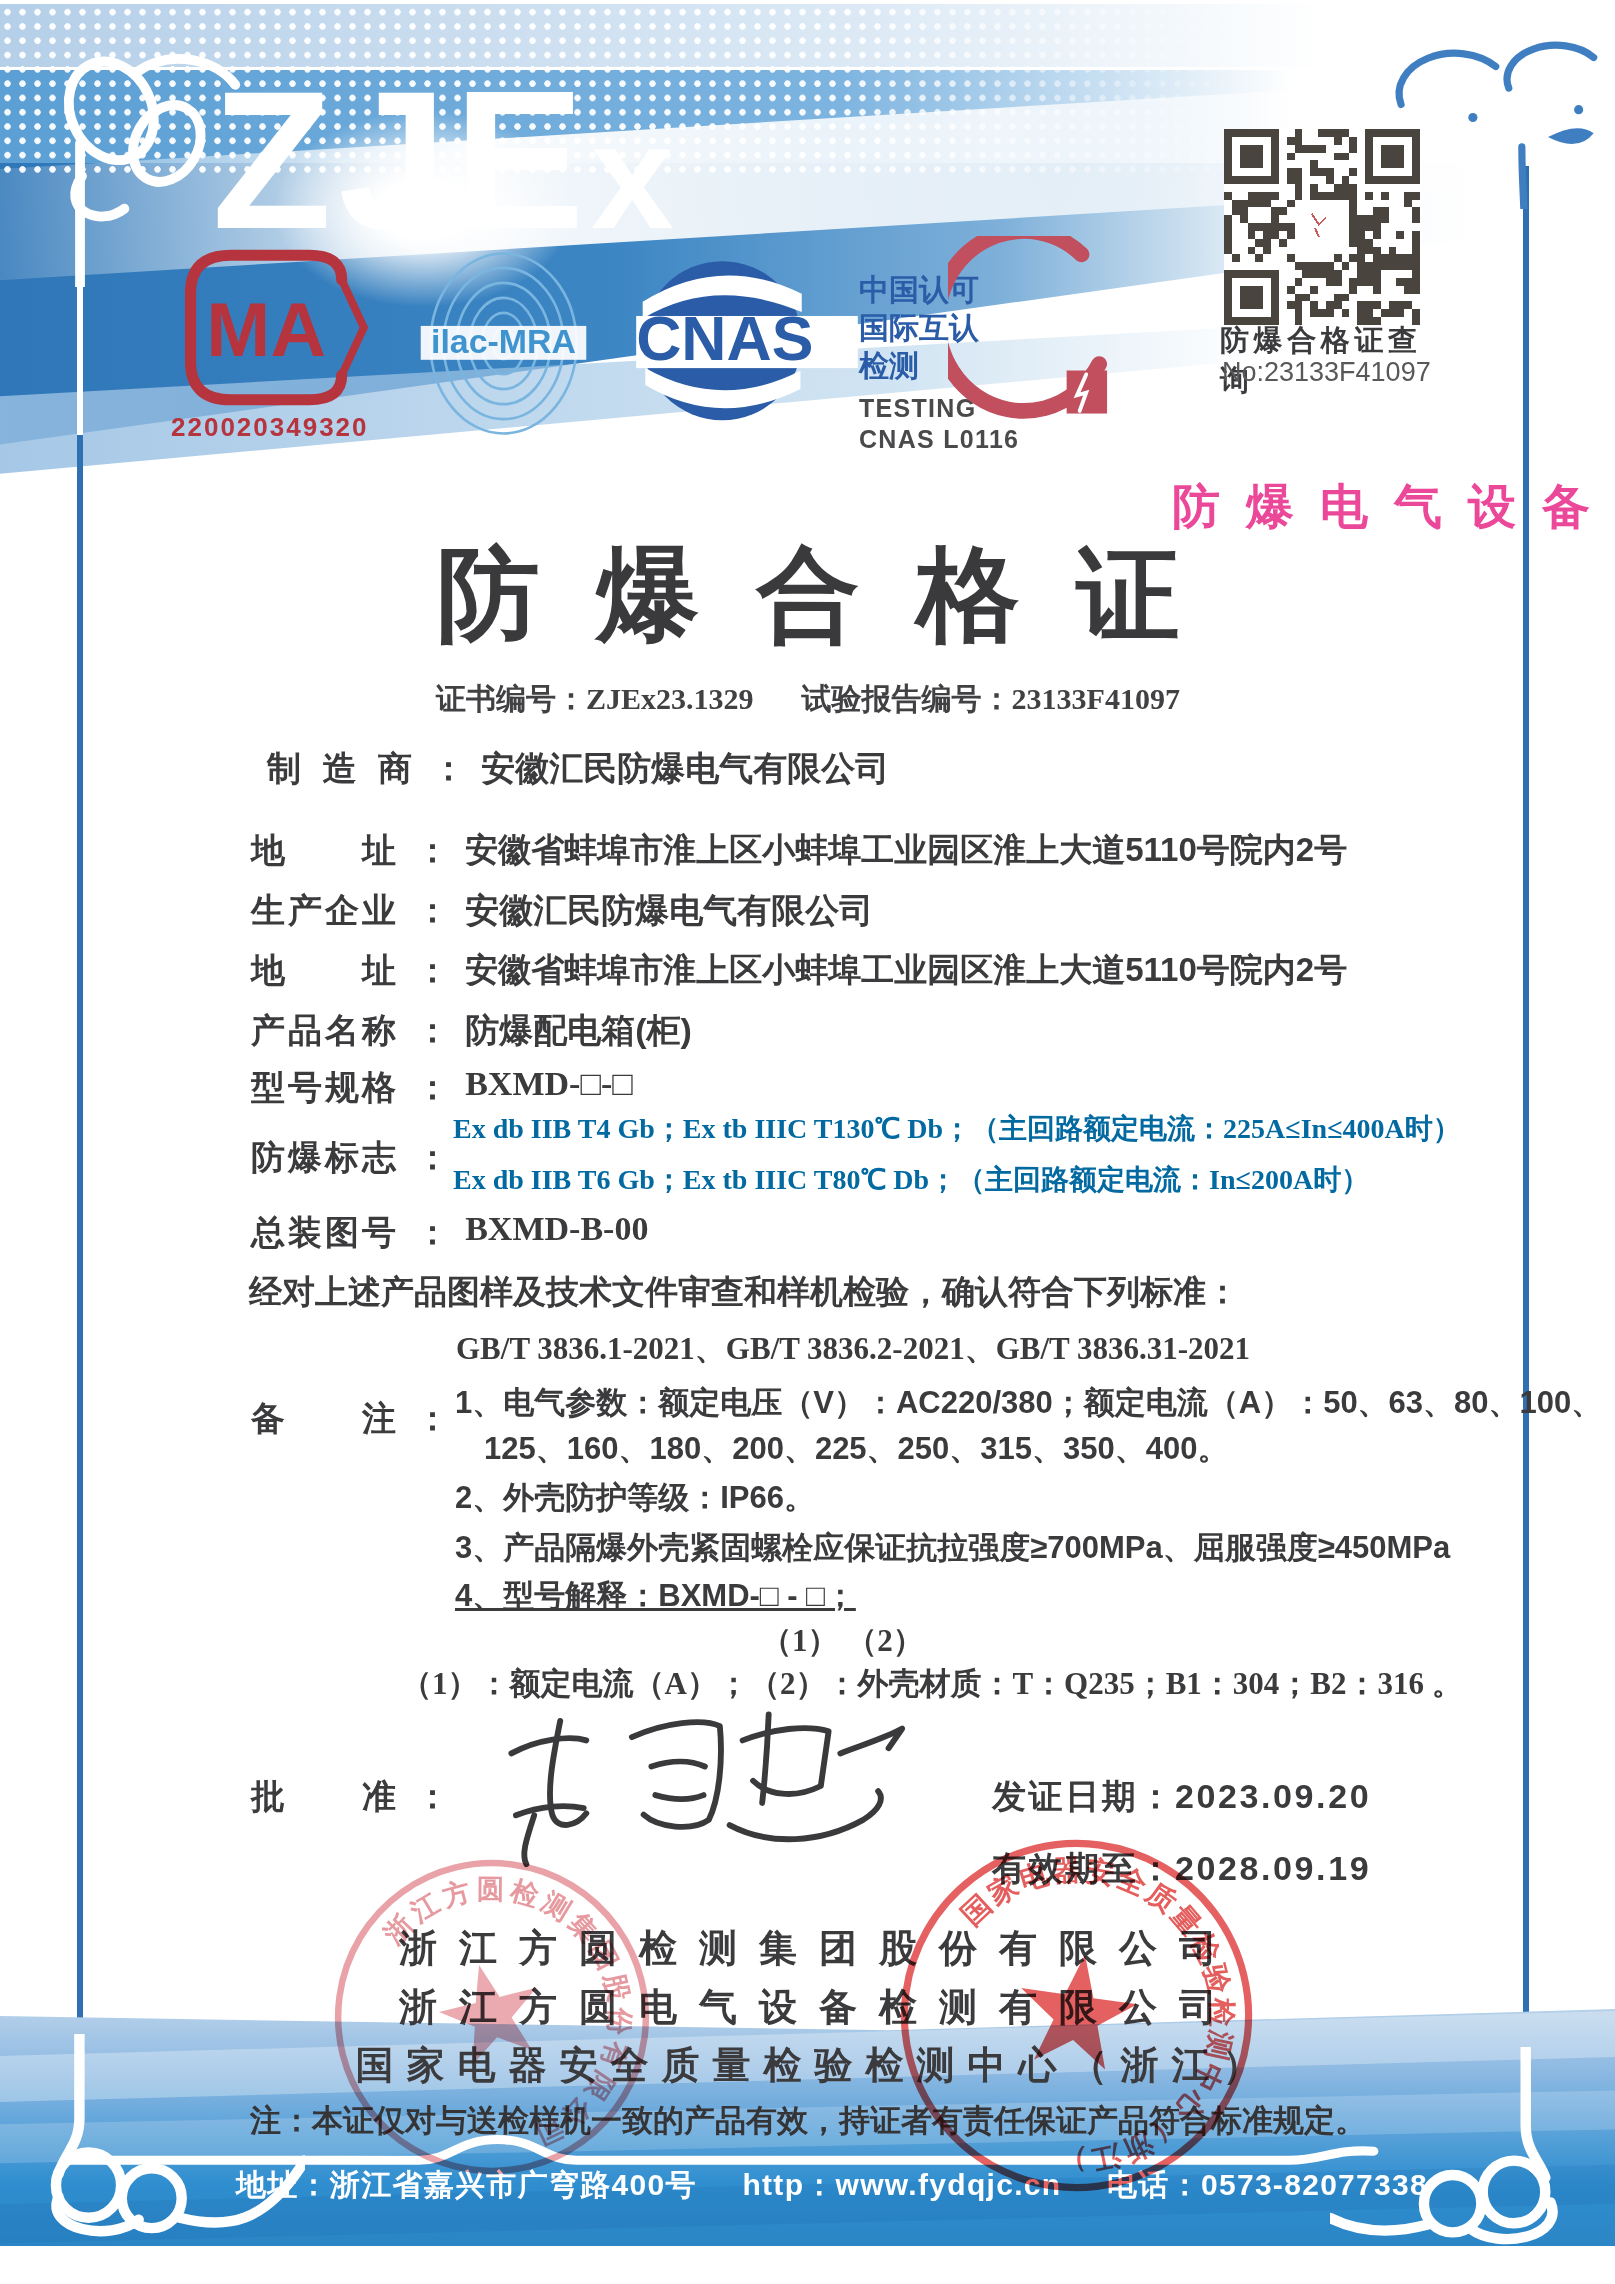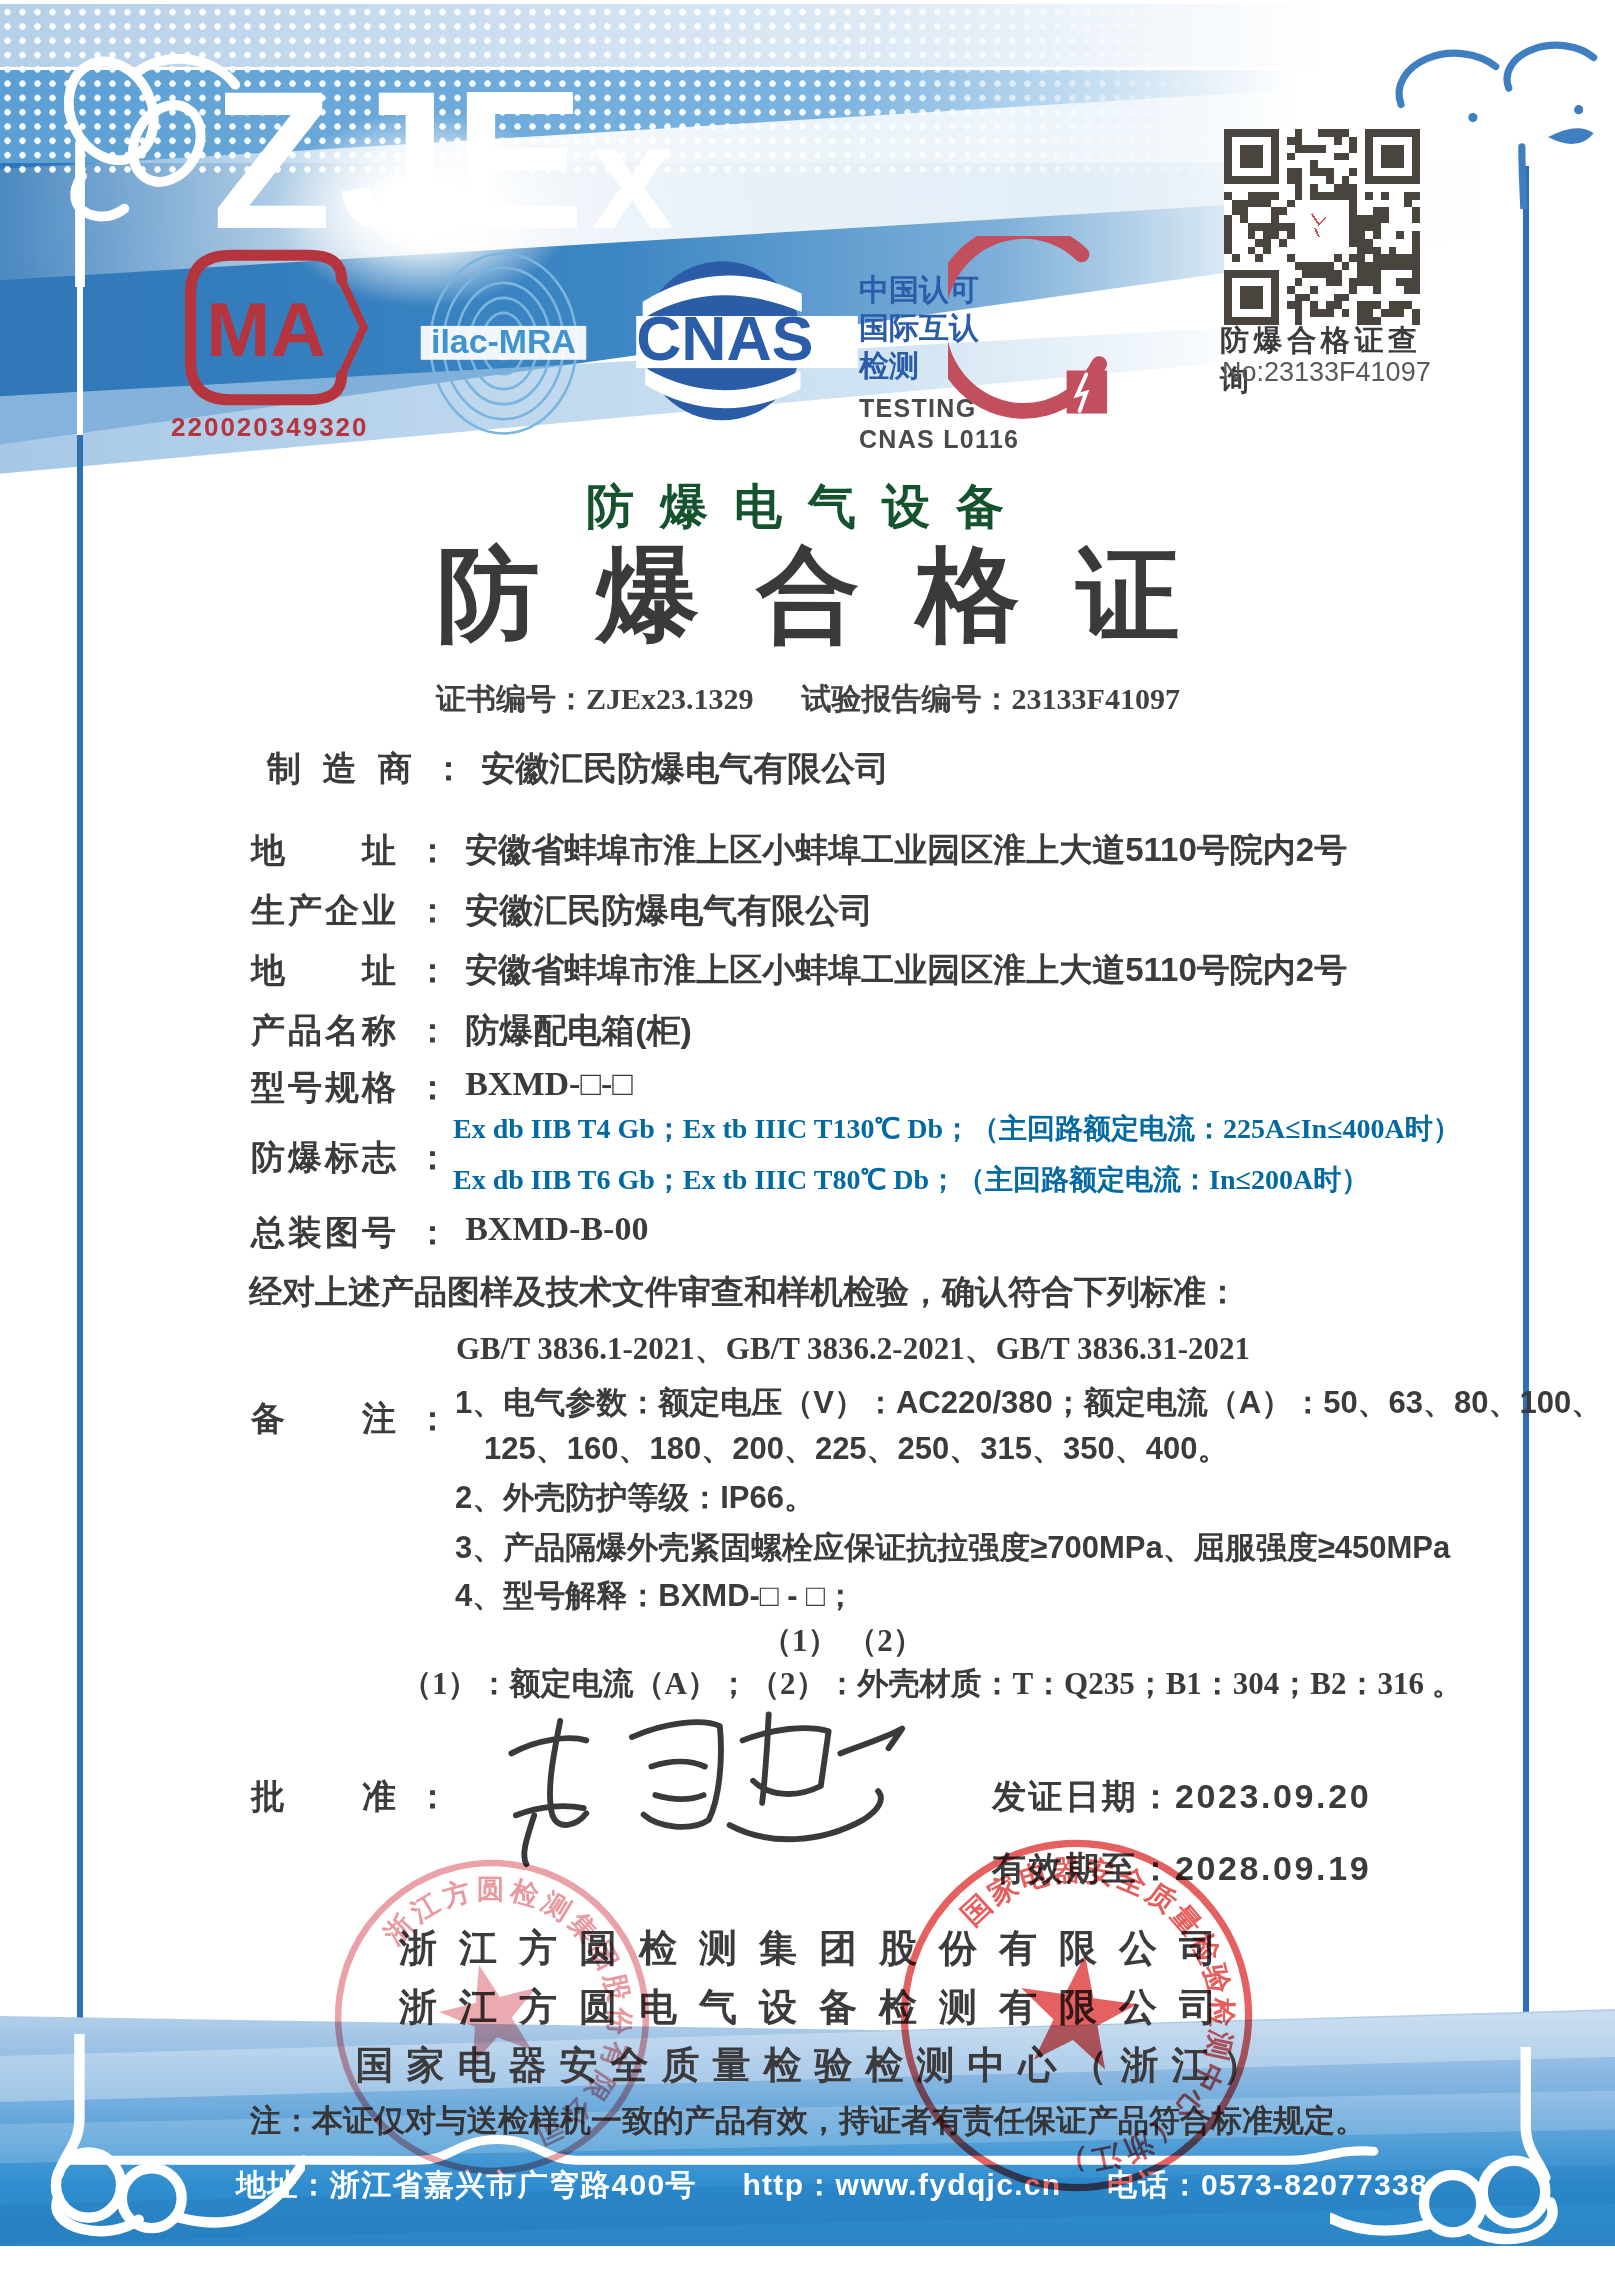--- a/index.html
+++ b/index.html
@@ -48,22 +48,22 @@
   .cma-number{position:absolute;left:171px;top:412px;z-index:6;color:#b5343d;font-size:26px;
      font-weight:bold;letter-spacing:2px;}
   .cnas-block{position:absolute;left:859px;top:271px;z-index:6;color:#2a5ca8;font-size:30px;
      font-weight:bold;line-height:38px;}
   .cnas-block .sub{color:#4a4a4c;font-size:25px;line-height:31px;letter-spacing:1.3px;}
   .qr-caption{position:absolute;left:1220px;top:321px;width:222px;z-index:6;color:#3b3b3d;
      font-size:29px;font-weight:bold;letter-spacing:4.6px;}
   .qr-number{position:absolute;left:1222px;top:357px;width:222px;z-index:6;color:#58585a;font-size:27px;}
 
   
-  .subtitle{position:absolute;left:0;top:475px;width:1616px;text-align:center;z-index:6;
-     font-size:48px;font-weight:bold;color:#14532d;letter-spacing:26px;margin-right:-26px;}
+  .subtitle{position:absolute;left:0;top:475px;width:1616px;text-align:right;z-index:6;
+     font-size:48px;font-weight:bold;color:#ec4899;letter-spacing:26px;margin-right:-26px;}
   .main-title{position:absolute;left:0;top:527px;width:1616px;text-align:center;z-index:6;
      font-size:103px;font-weight:800;color:#3a3a3c;letter-spacing:57px;text-indent:57px;}
   .certline{position:absolute;left:0;top:679px;width:1616px;text-align:center;z-index:6;
      font-size:30px;color:#414144;font-weight:700;}
   .certline .gap{display:inline-block;width:48px;}
 
   
   .frow{position:absolute;left:251px;display:flex;align-items:flex-start;z-index:6;
      font-size:34px;font-weight:bold;color:#3b3b3d;white-space:nowrap;}
   .frow .flabel{display:inline-block;width:145px;text-align:justify;text-align-last:justify;}
@@ -457,21 +457,21 @@
 
   <div class="frow" style="top:1396px;">
     <span class="flabel">备注</span>
       <span class="fcolon">：</span>
   </div>
   <div class="remark-line remark-serif" style="left:456px;top:1328px;">GB/T 3836.1-2021、GB/T 3836.2-2021、GB/T 3836.31-2021</div>
   <div class="remark-line" style="left:455px;top:1382px;">1、电气参数：额定电压（V）：AC220/380；额定电流（A）：50、63、80、100、</div>
   <div class="remark-line" style="left:484px;top:1428px;">125、160、180、200、225、250、315、350、400。</div>
   <div class="remark-line" style="left:455px;top:1477px;">2、外壳防护等级：IP66。</div>
   <div class="remark-line" style="left:455px;top:1527px;">3、产品隔爆外壳紧固螺栓应保证抗拉强度≥700MPa、屈服强度≥450MPa</div>
-  <div class="remark-line" style="left:455px;top:1575px;">4、型号解释：BXMD-□ - □；</div>
+  <div class="remark-line" style="left:455px;top:1575px;text-decoration:underline;">4、型号解释：BXMD-□ - □；</div>
   <div class="remark-line remark-serif" style="left:761px;top:1620px;">（1） （2）</div>
   <div class="remark-line remark-serif" style="left:401px;top:1663px;">（1）：额定电流（A）；（2）：外壳材质：T：Q235；B1：304；B2：316 。</div>
 
   <div class="frow approve-row">
     <span class="flabel">批准</span>
       <span class="fcolon">：</span>
   </div>
   <svg class="sig-svg" width="456" height="222" viewBox="0 0 700 340">
     <g fill="none" stroke="#3a3a3c" stroke-width="9" stroke-linecap="round" stroke-linejoin="round">
       <path d="M85,120 C125,98 175,92 200,100"></path>

